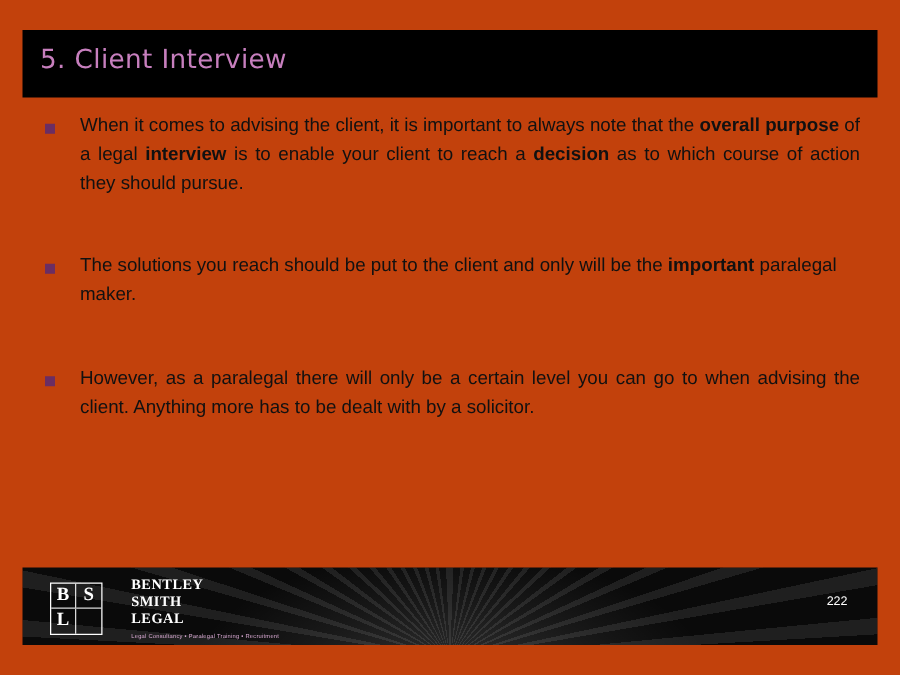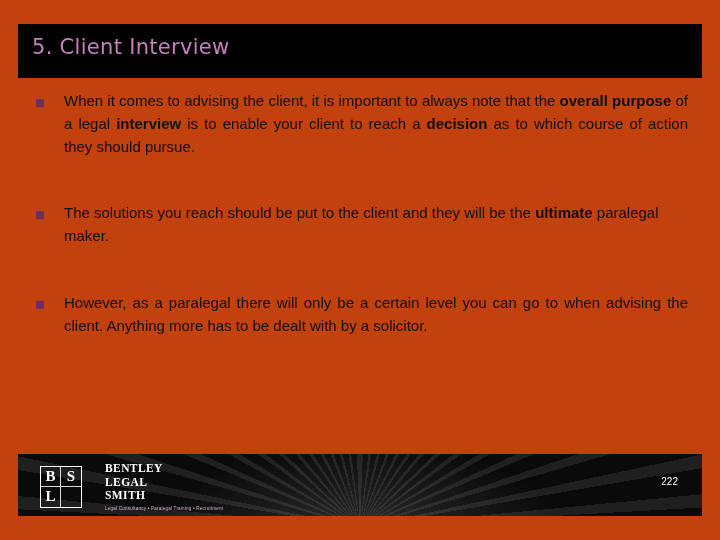--- a/index.html
+++ b/index.html
@@ -181,21 +181,21 @@
 
   <div class="content">
 
     <div class="bullet-row p1">
       <div class="bullet-mark"><span></span></div>
       <div class="bullet-text"><span>When it comes to advising the client, it is important to always note that the </span><b>overall purpose</b><span> of a legal </span><b>interview</b><span> is to enable your client to reach a </span><b>decision</b><span> as to which course of action they should pursue.</span></div>
     </div>
 
     <div class="bullet-row p2">
       <div class="bullet-mark"><span></span></div>
-      <div class="bullet-text nojustify"><span>The solutions you reach should be put to the client and they will be the </span><b>ultimate</b><span> paralegal maker.</span></div>
+      <div class="bullet-text nojustify"><span>The solutions you reach should be put to the client and only will be the </span><b>important</b><span> paralegal maker.</span></div>
     </div>
 
     <div class="bullet-row">
       <div class="bullet-mark"><span></span></div>
       <div class="bullet-text"><span>However, as a paralegal there will only be a certain level you can go to when advising the client. Anything more has to be dealt with by a solicitor.</span></div>
     </div>
 
   </div>
 
   <div class="footer">
@@ -204,22 +204,22 @@
 
     <div class="logo">
       <div class="logo-badge">
         <div>B</div>
         <div>S</div>
         <div>L</div>
         <div></div>
       </div>
       <div class="logo-words">
         <div>BENTLEY</div>
+        <div>SMITH</div>
         <div>LEGAL</div>
-        <div>SMITH</div>
         <div class="logo-tag">Legal Consultancy • Paralegal Training • Recruitment</div>
       </div>
     </div>
 
     <div class="page-number">222</div>
   </div>
 
 </div>
 
 </body></html>

